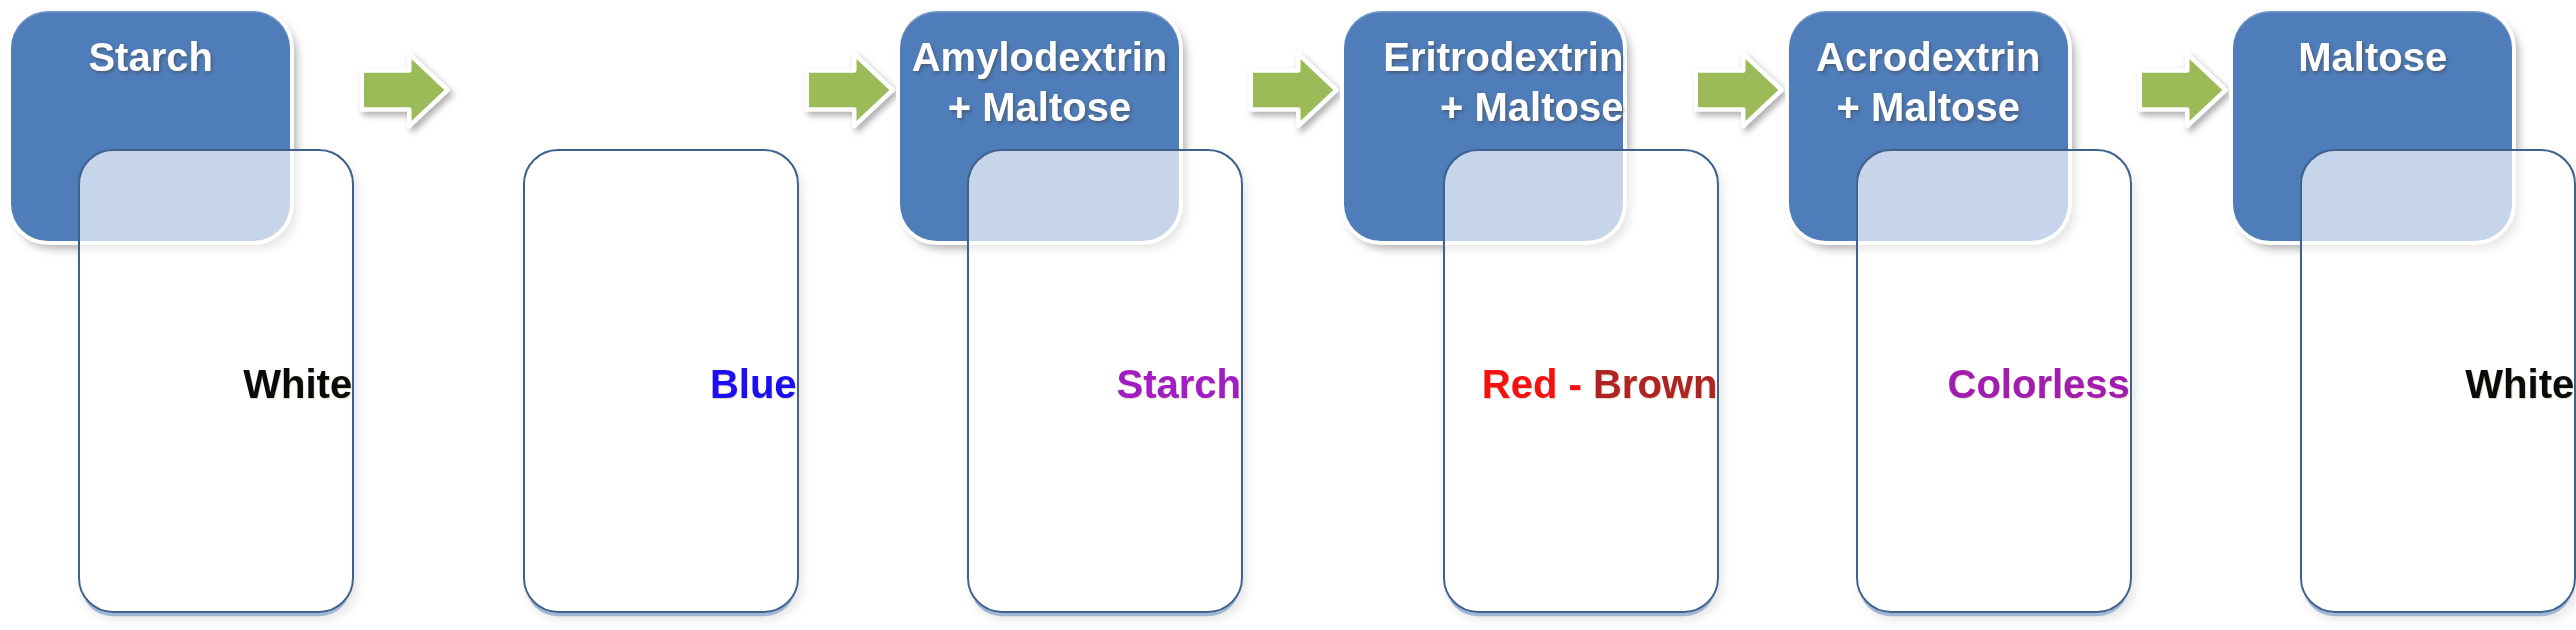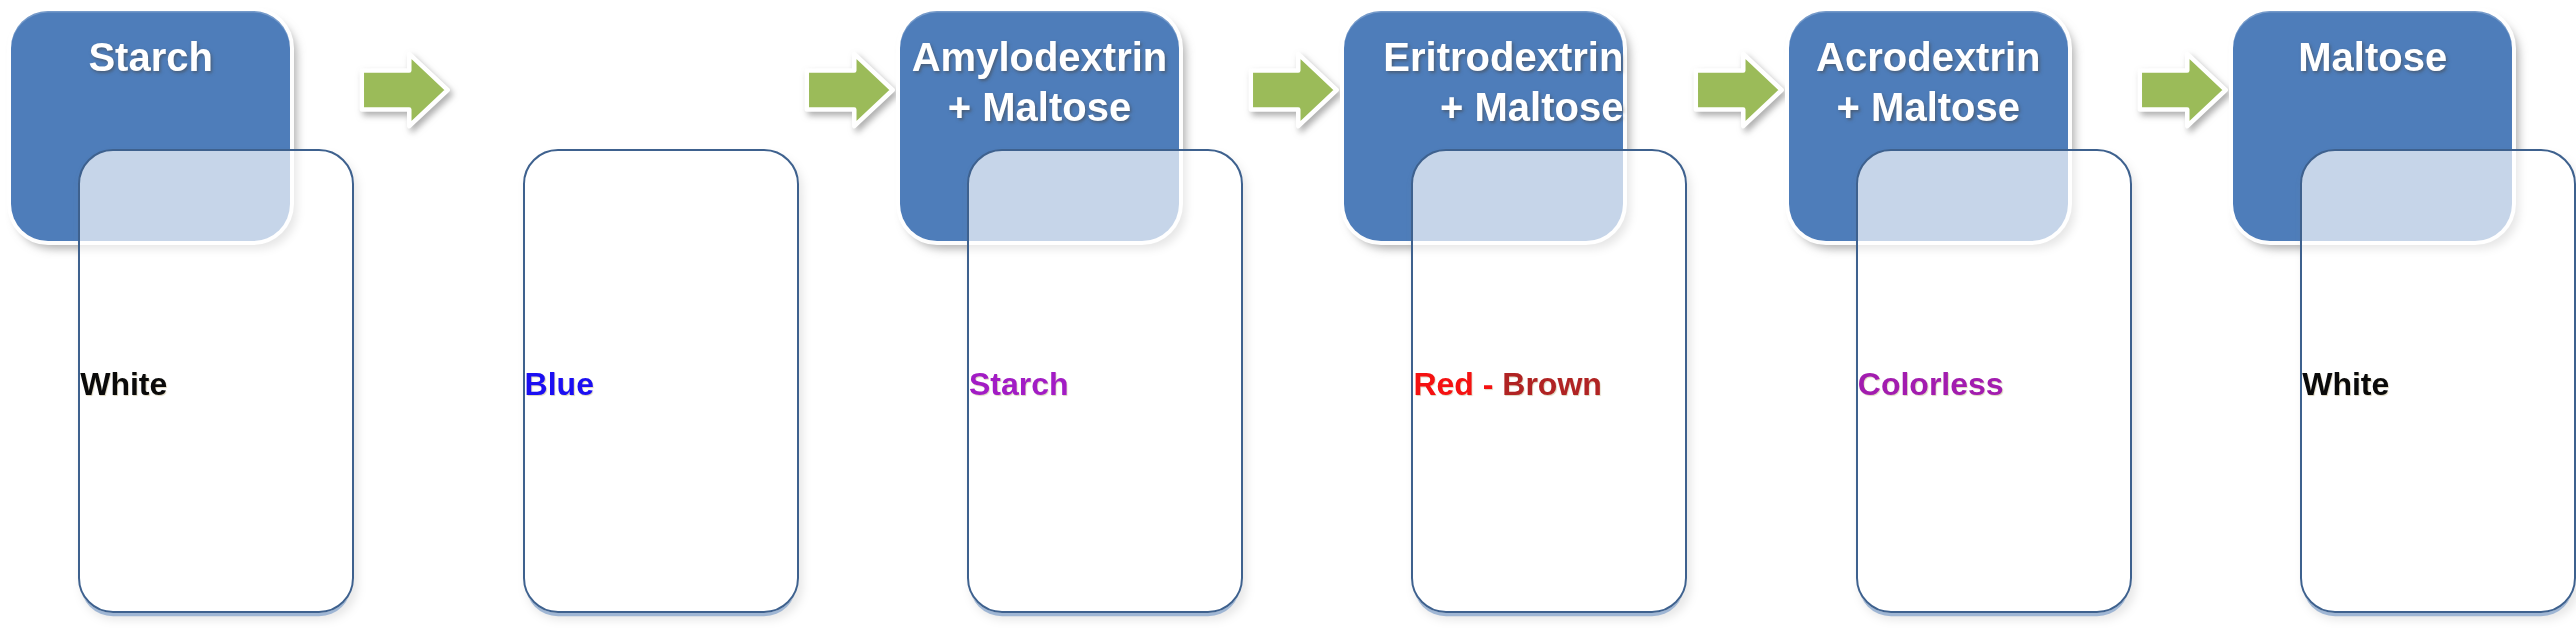--- a/index.html
+++ b/index.html
@@ -62,22 +62,22 @@
     box-sizing: border-box;
     box-shadow:
       0 5.6px 0 -2.4px #9FB6D4,
       3.2px 6.4px 8px rgba(130,130,130,0.18);
   }
   .result-label {
     position: absolute;
     left: 0;
     right: 0;
     top: 210px;
-    text-align: left;
-    font-size: 32px;
+    text-align: right;
+    font-size: 40px;
     line-height: 47px;
     font-weight: bold;
     color: #0A0A0A;
     text-shadow: 0.8px 0.8px 0.8px rgba(120,90,0,0.25);
   }
   .arrow-wrap {
     position: relative;
     flex: none;
     width: 98px;
     height: 631px;
@@ -144,21 +144,21 @@
     <svg class="arrow" viewBox="0 0 130 120">
       <polygon points="5,32 68,32 68,10 119,58 68,106 68,84 5,84" stroke="#ffffff" stroke-width="6" stroke-linejoin="round" fill="#9BBB59"></polygon>
     </svg>
   </div>
 
   <div class="unit">
     <div class="substrate-box" style="background-color: rgb(78, 125, 186); text-align: right;">
       <span class="substrate-label">Eritrodextrin
 + Maltose</span>
     </div>
-    <div class="result-box" style="border-color: rgb(62, 97, 142);">
+    <div class="result-box" style="border-color: rgb(62, 97, 142); margin-left: 32px;">
       <div class="result-label">
         <span style="color: rgb(245, 17, 17);">Red - </span><span style="color: rgb(176, 35, 35);">Brown</span>
       </div>
     </div>
   </div>
 
   <div class="arrow-wrap">
     <svg class="arrow" viewBox="0 0 130 120">
       <polygon points="5,32 68,32 68,10 119,58 68,106 68,84 5,84" stroke="#ffffff" stroke-width="6" stroke-linejoin="round" fill="#9BBB59"></polygon>
     </svg>

